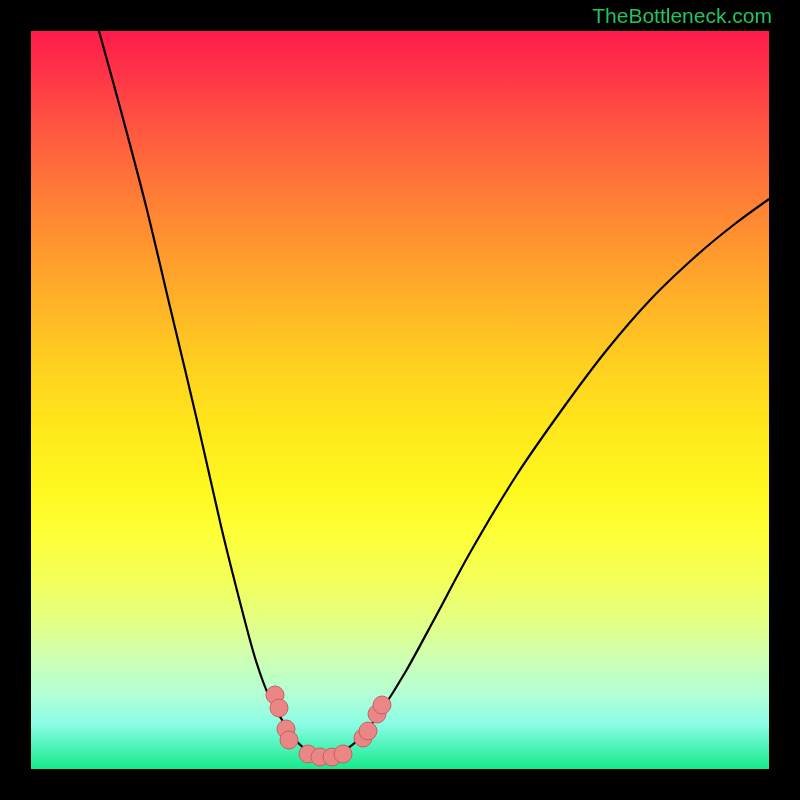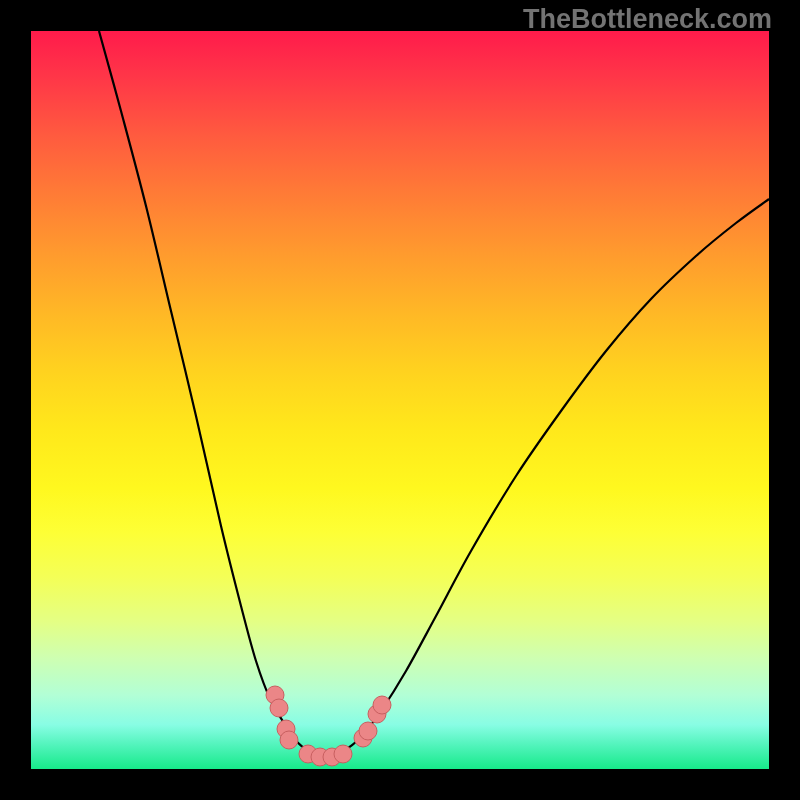--- a/index.html
+++ b/index.html
@@ -39,23 +39,23 @@
       #ceffb2 85%,
       #b2ffd6 90%,
       #88fde4 94%,
       #4df3b8 97%,
       #17ea8a 100%);
   }
   .watermark {
     position: absolute;
     top: 4px;
     right: 28px;
-    font-size: 27px;
-    font-weight: 700;
-    color: #737373;
+    font-size: 21px;
+    font-weight: 400;
+    color: #22c55e;
     letter-spacing: 0px;
   }
   svg.curve {
     position: absolute;
     top: 0; left: 0;
     width: 738px; height: 738px;
     overflow: visible;
   }
   .curve-path {
     fill: none;

